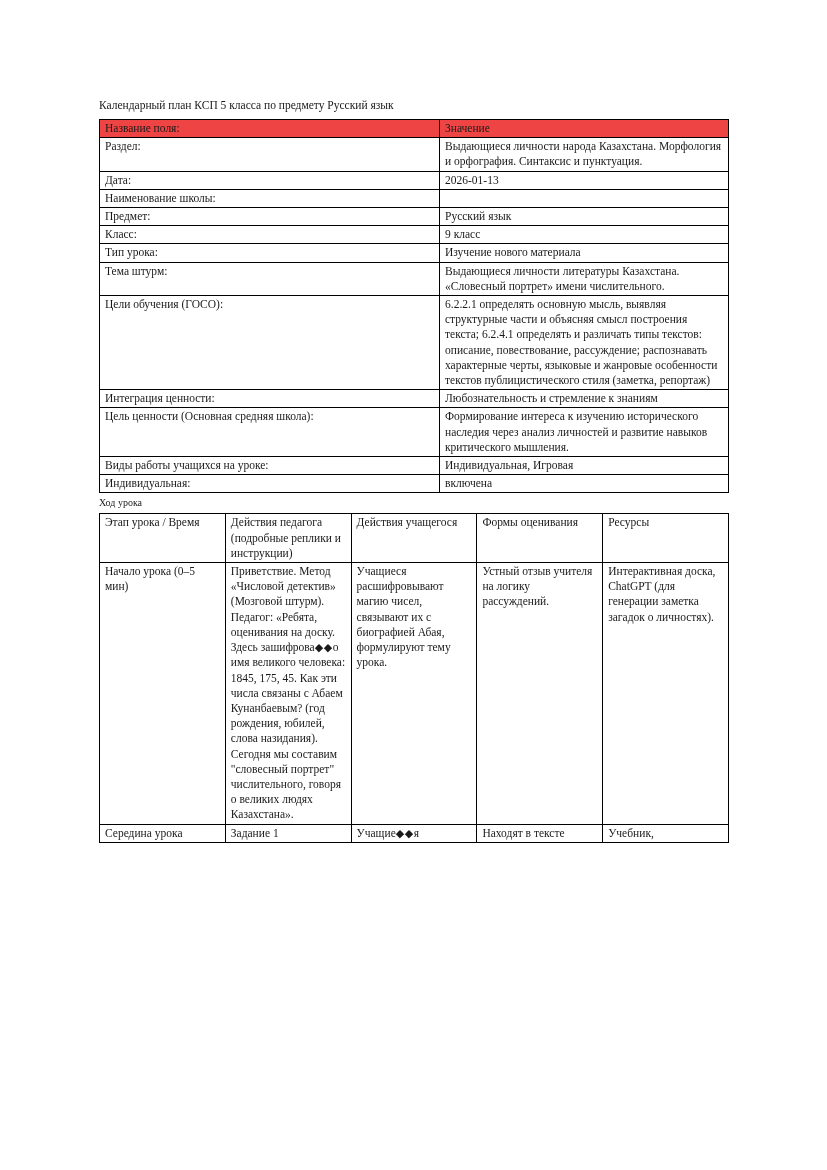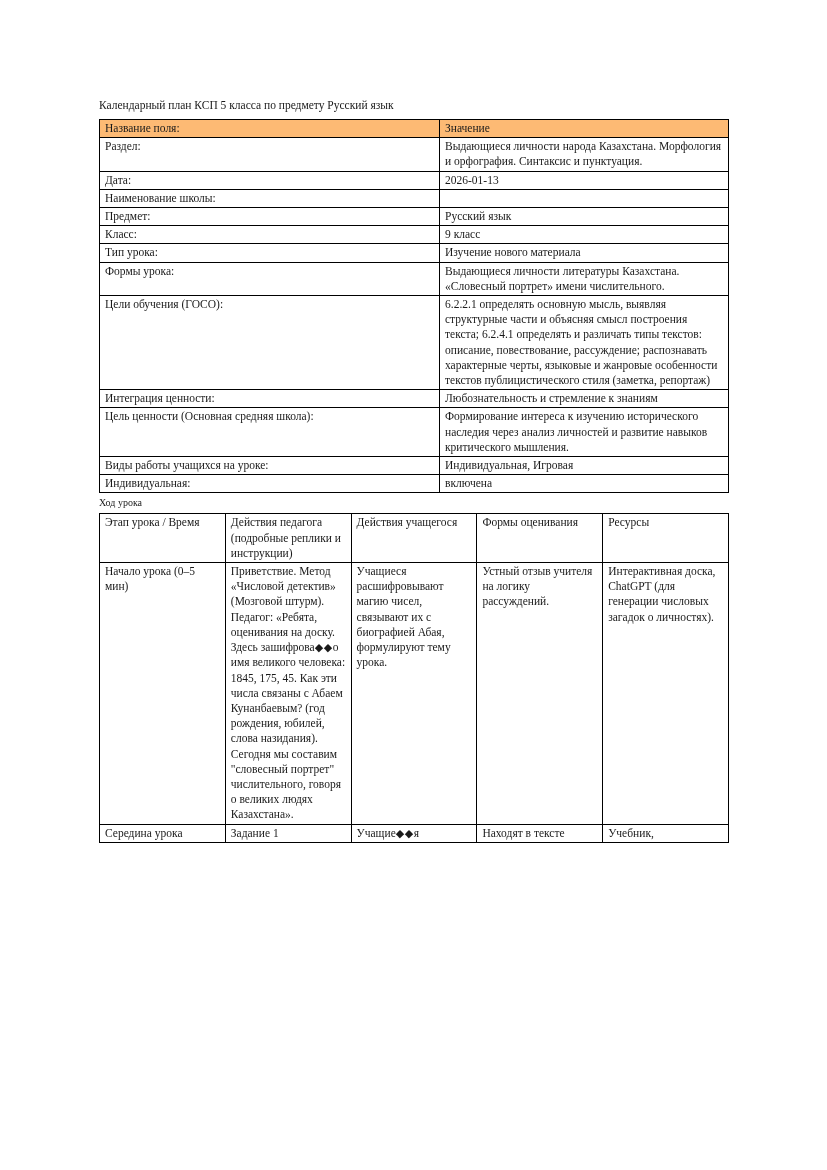--- a/index.html
+++ b/index.html
@@ -55,21 +55,21 @@
     text-align: left;
     font-weight: normal;
     word-wrap: break-word;
     overflow-wrap: break-word;
   }
   
   .t1 col.c-label { width: 340px; }
   .t1 col.c-value { width: 289px; }
 
   tr.header-row td {
-    background: #fdba74;
+    background: #ef4444;
   }
 
   
   .t2 col { width: 125.8px; }
 
   .t2 .hdr td { background: #ffffff; }
 
   .moji {
     font-family: "DejaVu Sans", sans-serif;
     font-size: 11px;
@@ -120,21 +120,21 @@
         </tr>
         <tr>
           <td>Класс:</td>
           <td>9 класс</td>
         </tr>
         <tr>
           <td>Тип урока:</td>
           <td>Изучение нового материала</td>
         </tr>
         <tr>
-          <td>Формы урока:</td>
+          <td>Тема штурм:</td>
           <td>Выдающиеся личности литературы Казахстана. «Словесный портрет» имени числительного.</td>
         </tr>
         <tr>
           <td>Цели обучения (ГОСО):</td>
           <td>6.2.2.1 определять основную мысль, выявляя структурные части и объясняя смысл построения текста; 6.2.4.1 определять и различать типы текстов: описание, повествование, рассуждение; распознавать характерные черты, языковые и жанровые особенности текстов публицистического стиля (заметка, репортаж)</td>
         </tr>
         <tr>
           <td>Интеграция ценности:</td>
           <td>Любознательность и стремление к знаниям</td>
         </tr>
@@ -169,21 +169,21 @@
           <td>Действия педагога (подробные реплики и инструкции)</td>
           <td>Действия учащегося</td>
           <td>Формы оценивания</td>
           <td>Ресурсы</td>
         </tr>
         <tr>
           <td>Начало урока (0–5 мин)</td>
           <td><span>Приветствие. Метод «Числовой детектив» (Мозговой штурм). Педагог: «Ребята, оценивания на доску. Здесь зашифрова</span><span class="moji">◆◆</span><span>о имя великого человека: 1845, 175, 45. Как эти числа связаны с Абаем Кунанбаевым? (год рождения, юбилей, слова назидания). Сегодня мы составим "словесный портрет" числительного, говоря о великих людях Казахстана».</span></td>
           <td>Учащиеся расшифровывают магию чисел, связывают их с биографией Абая, формулируют тему урока.</td>
           <td>Устный отзыв учителя на логику рассуждений.</td>
-          <td>Интерактивная доска, ChatGPT (для генерации числовых загадок о личностях).</td>
+          <td>Интерактивная доска, ChatGPT (для генерации заметка загадок о личностях).</td>
         </tr>
         <tr>
           <td>Середина урока</td>
           <td>Задание 1</td>
           <td><span>Учащие</span><span class="moji">◆◆</span><span>я</span></td>
           <td>Находят в тексте</td>
           <td>Учебник,</td>
         </tr>
       </tbody>
     </table>

